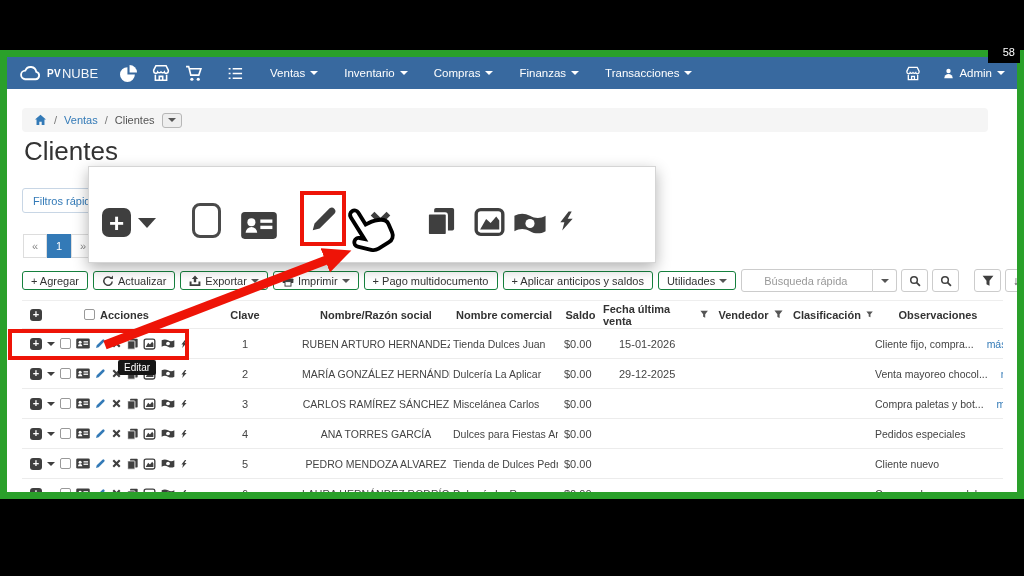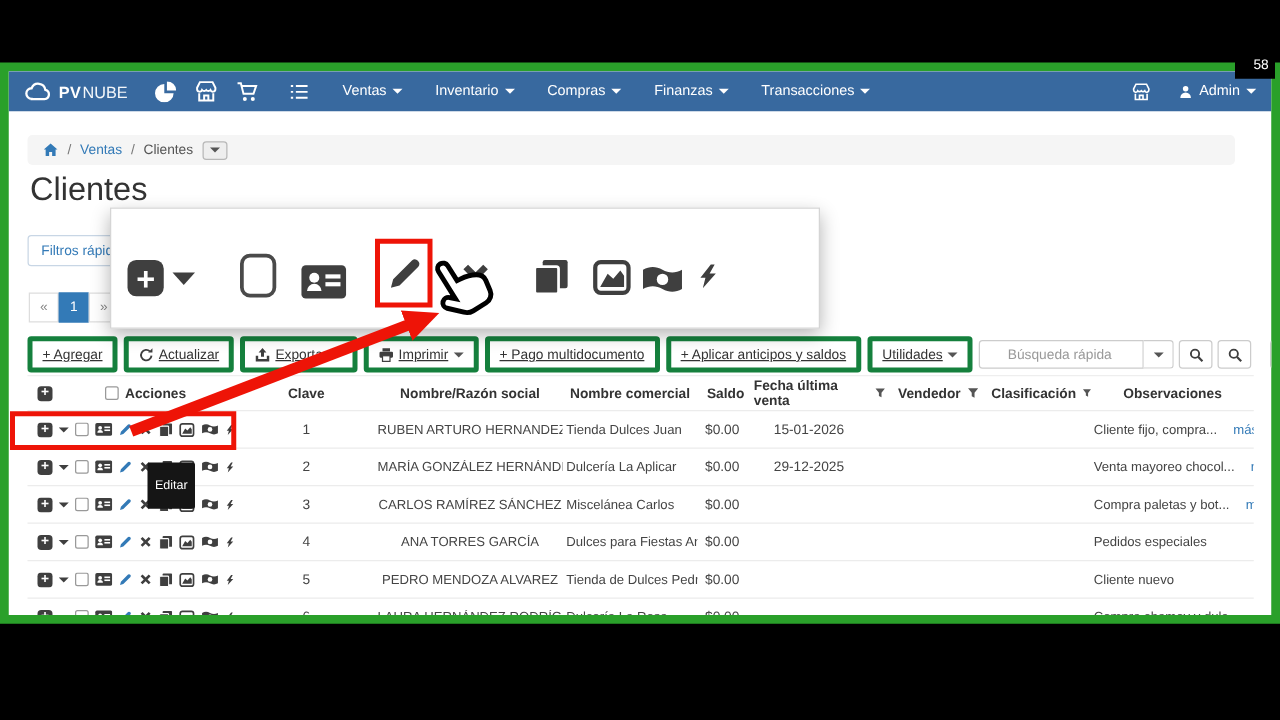--- a/index.html
+++ b/index.html
@@ -6,21 +6,21 @@
   *{box-sizing:border-box;font-family:"Liberation Sans","DejaVu Sans",sans-serif;}
   .stage{position:relative;width:1024px;height:576px;background:#000;overflow:hidden;}
   .frame{position:absolute;left:0;top:50px;width:1024px;height:449px;background:#2aa02a;}
   .app{position:absolute;inset:7px;background:#fff;overflow:hidden;}
   .counter{position:absolute;left:988px;top:44px;width:32px;height:19px;background:#000;color:#fff;
     font-size:11px;text-align:right;padding:2px 5px 0 4px;z-index:50;}
 
   
   .navbar{position:absolute;left:0;top:0;width:100%;height:32px;background:#38699f;display:flex;align-items:center;padding:0 12px;color:#fff;}
   .brand{display:flex;align-items:center;gap:4px;}
-  .brand b{font-size:13px;letter-spacing:.3px;}
+  .brand b{font-size:10px;letter-spacing:.3px;}
   .brand span{font-size:13px;font-weight:400;opacity:.95;}
   .nav-icons{display:flex;align-items:center;gap:15px;margin-left:22px;}
   .nav-menus{display:flex;align-items:center;gap:26px;margin-left:26px;}
   .menu{display:flex;align-items:center;gap:5px;font-size:11.5px;cursor:pointer;}
   .caret{width:0;height:0;border-left:4px solid transparent;border-right:4px solid transparent;border-top:4px solid currentColor;display:inline-block;}
   .nav-right{margin-left:auto;display:flex;align-items:center;gap:22px;}
   .userbox{display:flex;align-items:center;gap:5px;font-size:11.5px;}
 
   
   .breadcrumb{position:absolute;left:15px;top:51px;width:966px;height:24px;background:#f5f5f5;border-radius:4px;
@@ -44,22 +44,22 @@
   .plus-sm{width:12px;height:12px;border-radius:3px;font-size:11px;line-height:1;}
   .cb{display:inline-block;background:#fff;border:1px solid #999;border-radius:2px;width:11px;height:11px;}
   .cb-lg{width:29px;height:35px;border:3px solid #4a4a4a;border-radius:8px;}
   .caret-dk{border-top-color:#3f3f3f;}
   .popup .caret-lg{border-left:9px solid transparent;border-right:9px solid transparent;border-top:10px solid #3f3f3f;}
   .redbox{position:absolute;border:4px solid #ee1407;z-index:8;}
   .hand{position:absolute;left:250px;top:34px;z-index:20;transform:rotate(-32deg);}
 
   
   .toolbar{position:absolute;left:15px;top:212px;width:981px;display:flex;align-items:center;gap:5px;z-index:1;}
-  .tbtn{height:29px;border:4px solid #15803d;border-radius:3px;background:#fff;color:#333;font-size:11px;
-    display:flex;align-items:center;gap:4px;padding:0 8px;white-space:nowrap;text-decoration:underline;}
+  .tbtn{height:19px;border:1px solid #15803d;border-radius:3px;background:#fff;color:#333;font-size:11px;
+    display:flex;align-items:center;gap:4px;padding:0 8px;white-space:nowrap;}
   .tbtn .caret{border-top-color:#555;}
   .ticon{color:#3f3f3f;}
   .sgroup{margin-left:auto;display:flex;align-items:center;gap:4px;}
   .sinput{height:23px;width:132px;border:1px solid #ccc;border-radius:3px 0 0 3px;font-size:11px;padding:0 22px;color:#333;}
   .sinput::placeholder{color:#999;}
   .addon{height:23px;width:24px;border:1px solid #ccc;border-left:none;border-radius:0 3px 3px 0;background:#fff;
     display:flex;align-items:center;justify-content:center;color:#555;}
   .sqbtn{height:23px;width:27px;border:1px solid #ccc;border-radius:3px;background:#fff;color:#3f3f3f;
     display:flex;align-items:center;justify-content:center;font-size:12px;}
   .gap{width:7px;}
@@ -78,22 +78,22 @@
   .c-saldo{padding-left:6px;}
   .c-fecha{padding-left:16px;}
   .c-obs{padding-left:2px;font-size:10.5px;}
   .mas{color:#337ab7;margin-left:13px;}
   .ri{color:#3f3f3f;}
   .ri.blue{color:#337ab7;}
   .hd-acciones{display:flex;align-items:center;gap:5px;padding-left:8px;}
 
   
   .row-redbox{position:absolute;left:1px;top:272px;width:181px;height:31px;border:4px solid #ee1407;z-index:9;}
-  .tooltip{position:absolute;left:111px;top:313px;background:#151515;color:#fff;font-size:10px;
-    padding:13px 6px;border-radius:2px;z-index:11;}
+  .tooltip{position:absolute;left:111px;top:303px;background:#151515;color:#fff;font-size:10px;
+    padding:2px 6px;border-radius:2px;z-index:11;}
   .arrow-svg{position:absolute;inset:0;z-index:10;pointer-events:none;}
   svg{display:block;}
   .inline-svg{display:inline-block;}
 </style>
 </head>
 <body>
 
 <svg width="0" height="0" style="position:absolute">
   <defs>
     <symbol id="i-cloud" viewBox="0 0 20 14">

